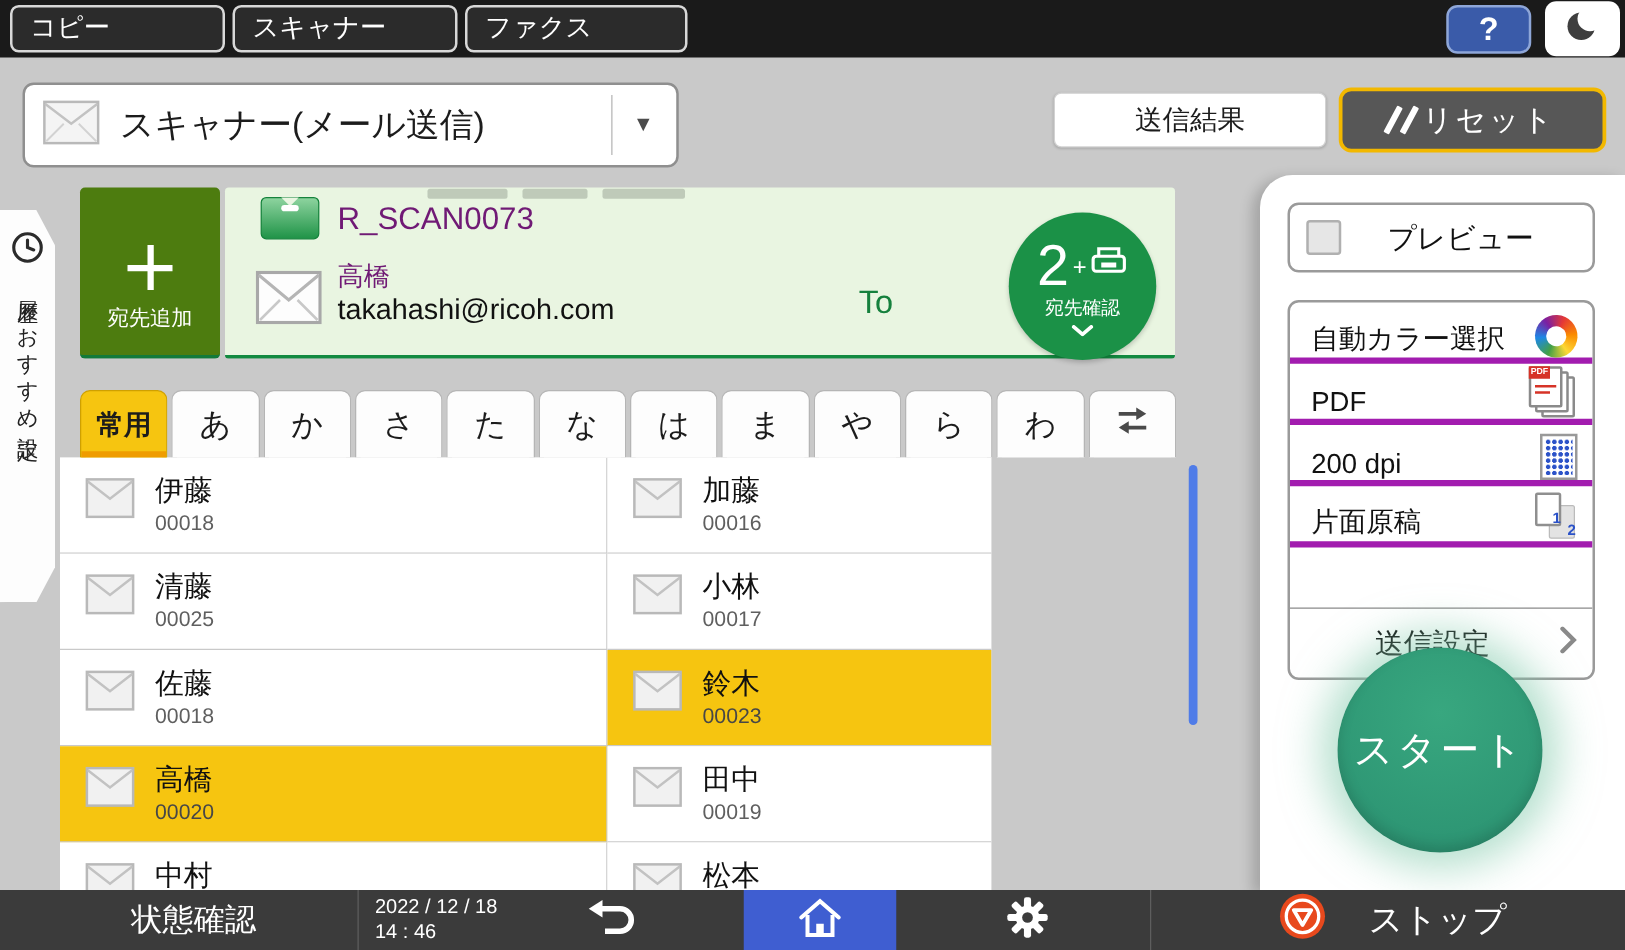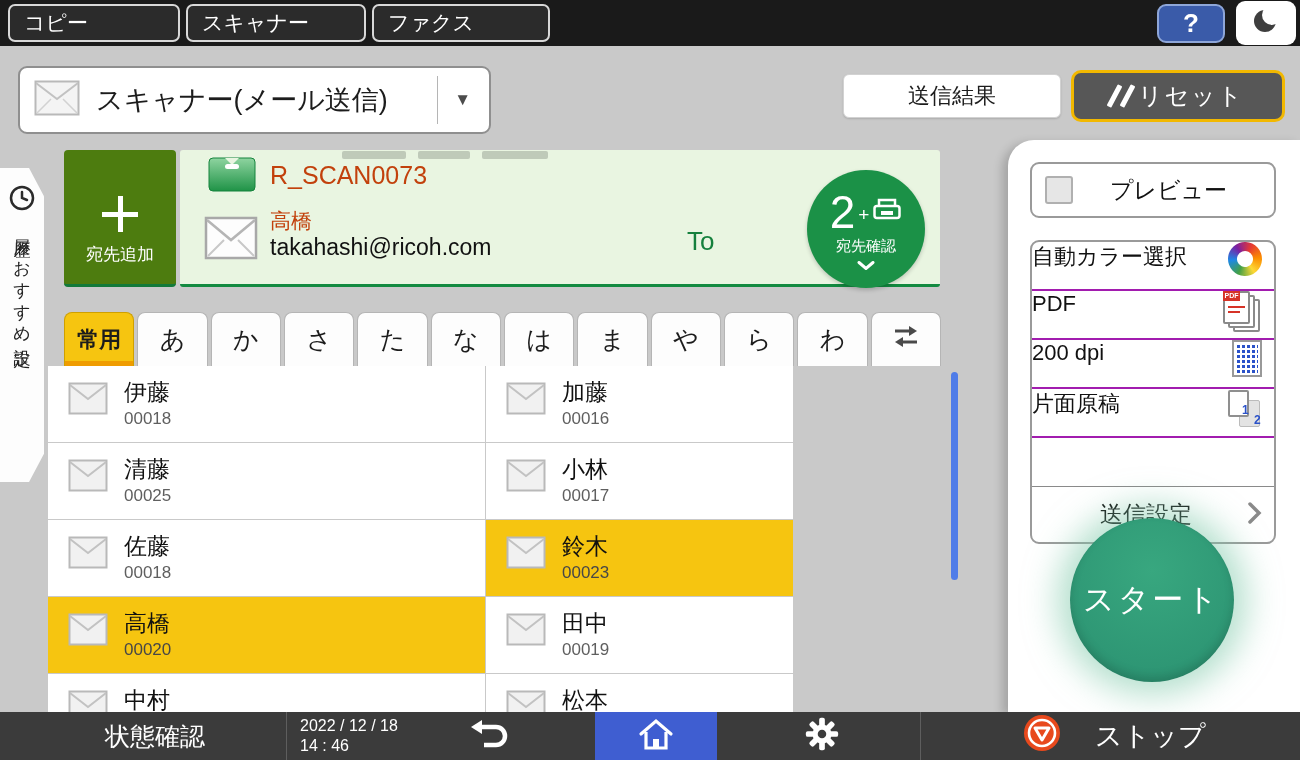--- a/index.html
+++ b/index.html
@@ -9,21 +9,21 @@
   
   .topbar{position:absolute;left:0;top:0;width:1300px;height:46px;background:#1a1a1a;z-index:40;}
   .top-tab{position:absolute;top:4px;height:38px;background:#2b2b2b;border:2px solid #d8d8d8;border-radius:7px;color:#fff;font-size:21px;line-height:34px;padding-left:14px;}
   .top-tab.t0{left:8px;width:172px;}
   .top-tab.t1{left:186px;width:180px;}
   .top-tab.t2{left:372px;width:178px;}
   .help-btn{position:absolute;left:1157px;top:4px;width:68px;height:39px;background:#3a5ba9;border:2px solid #8ea6d8;border-radius:9px;color:#fff;font-size:26px;font-weight:bold;text-align:center;line-height:35px;}
   .moon-btn{position:absolute;left:1236px;top:1px;width:60px;height:44px;background:#fff;border-radius:9px;display:flex;align-items:center;justify-content:center;}
 
   
-  .mode-dropdown{position:absolute;left:18px;top:66px;width:473px;height:68px;background:#fff;border:2px solid #8f8f8f;border-radius:9px;display:flex;align-items:center;z-index:5;}
+  .mode-dropdown{position:absolute;left:18px;top:66px;width:525px;height:68px;background:#fff;border:2px solid #8f8f8f;border-radius:9px;display:flex;align-items:center;z-index:5;}
   .mode-dropdown .env-wrap{margin:0 16px 0 14px;}
   .mode-label{font-size:27px;color:#1c1c1c;flex:1;}
   .dd-divider{width:1px;height:48px;background:#b5b5b5;margin-right:16px;}
   .dd-arrow{color:#4c4c4c;font-size:17px;margin-right:18px;}
   .send-result-btn{position:absolute;left:843px;top:74px;width:218px;height:44px;background:#fff;border:1px solid #d2d2d2;border-radius:6px;font-size:22px;color:#1c1c1c;text-align:center;line-height:42px;box-shadow:0 1px 2px rgba(0,0,0,.15);}
   .reset-btn{position:absolute;left:1071px;top:70px;width:214px;height:52px;background:#575757;border:3px solid #f2b800;border-radius:10px;color:#fff;display:flex;align-items:center;justify-content:center;gap:8px;}
   .reset-btn .label{font-size:24px;letter-spacing:2px;}
   .slash-icon{display:flex;gap:8px;}
   .slash-icon i{display:block;width:5px;height:24px;background:#fff;transform:rotate(28deg);border-radius:1px;}
 
@@ -35,21 +35,21 @@
   
   .add-dest-btn{position:absolute;left:64px;top:150px;width:112px;height:137px;background:#4d7c0f;border-bottom:3px solid #127a3a;border-radius:4px;z-index:3;}
   .plus-glyph{position:absolute;left:50%;top:44px;width:40px;height:40px;transform:translateX(-50%);}
   .plus-glyph::before,.plus-glyph::after{content:"";position:absolute;background:#fff;}
   .plus-glyph::before{left:2px;top:18px;width:36px;height:5px;}
   .plus-glyph::after{left:18px;top:2px;width:5px;height:36px;}
   .add-dest-btn .label{position:absolute;left:0;right:0;bottom:18px;text-align:center;color:#fff;font-size:17px;}
   .dest-panel{position:absolute;left:180px;top:150px;width:760px;height:137px;background:#e9f5e1;border-bottom:3px solid #128a40;border-radius:3px;overflow:visible;z-index:3;}
   .remnant{position:absolute;top:1px;height:8px;background:rgba(128,138,124,.4);border-radius:2px;}
   .remnant.r1{left:162px;width:64px;} .remnant.r2{left:238px;width:52px;} .remnant.r3{left:302px;width:66px;}
-  .dest-entry-name{position:absolute;font-size:25px;color:#c2410c;}
+  .dest-entry-name{position:absolute;font-size:25px;color:#701a75;}
   .folder-name{left:90px;top:11px;}
   .mail-name{left:90px;top:57px;font-size:21px;}
   .mail-addr{position:absolute;left:90px;top:84px;font-size:23px;color:#111;}
   .folder-icn{position:absolute;left:28px;top:3px;}
   .mail-icn{position:absolute;left:24px;top:66px;}
   .to-label{position:absolute;left:507px;top:76px;font-size:26px;color:#15803d;}
   .confirm-circle{position:absolute;left:627px;top:20px;width:118px;height:118px;background:#1b9147;border-radius:50%;display:flex;flex-direction:column;align-items:center;justify-content:center;color:#fff;box-shadow:0 2px 4px rgba(0,0,0,.2);}
   .confirm-top{display:flex;align-items:center;gap:3px;margin-top:4px;}
   .confirm-count{font-size:46px;line-height:46px;}
   .confirm-plus{font-size:19px;margin-top:6px;}
@@ -70,21 +70,21 @@
   .cell .ccode{position:absolute;left:76px;top:43px;font-size:17px;color:#5f5f5f;}
   .cell.selected .ccode{color:#474747;}
   .list-scrollbar{position:absolute;left:951px;top:372px;width:7px;height:208px;background:#4f7ce8;border-radius:4px;z-index:3;}
 
   
   .right-panel{position:absolute;left:1008px;top:140px;width:292px;height:572px;background:#fff;border-radius:26px 0 0 0;box-shadow:-6px 3px 10px rgba(0,0,0,.18);z-index:10;}
   .preview-btn{position:absolute;left:22px;top:22px;width:246px;height:56px;border:2px solid #9a9a9a;border-radius:9px;display:flex;align-items:center;}
   .checkbox{width:28px;height:28px;background:#e6e6e6;border:2px solid #b0b0b0;border-radius:3px;margin-left:13px;}
   .preview-label{flex:1;text-align:center;font-size:23px;color:#111;margin-right:10px;}
   .settings-list{position:absolute;left:22px;top:100px;width:246px;border:2px solid #9a9a9a;border-radius:9px;overflow:hidden;background:#fff;}
-  .set-row{height:49px;border-bottom:2px solid #a21caf;display:flex;align-items:flex-start;padding:0 12px 0 0;}
+  .set-row{height:49px;border-bottom:5px solid #a21caf;display:flex;align-items:flex-end;padding:0 12px 0 17px;}
   .set-row .slabel{flex:1;font-size:22px;color:#111;}
   .send-settings-row{height:56px;border-bottom:none;border-top:1px solid #8a8a8a;display:flex;align-items:center;padding:0 12px;margin-top:48px;}
   .send-settings-row .slabel{flex:1;text-align:center;font-size:23px;color:#111;}
   .start-btn{position:absolute;left:62px;top:378px;width:164px;height:164px;border-radius:50%;background:radial-gradient(circle at 50% 32%,#38a77f,#2a9070);box-shadow:0 0 34px 12px rgba(125,200,168,.6),inset 0 -5px 10px rgba(0,0,0,.15);display:flex;align-items:center;justify-content:center;color:#fff;font-size:31px;letter-spacing:3px;}
 
   
   .autocolor-icon{width:34px;height:34px;border-radius:50%;background:conic-gradient(#e53935,#fb8c00,#fdd835,#43a047,#1e88e5,#7b1fa2,#e53935);position:relative;transform:rotate(25deg);}
   .autocolor-icon::after{content:"";position:absolute;left:9px;top:9px;width:16px;height:16px;background:#fff;border-radius:50%;}
   .pdf-icon{position:relative;width:40px;height:42px;}
   .pdf-icon .pg{position:absolute;width:27px;height:33px;background:#fff;border:2px solid #8a8a8a;border-radius:2px;}

